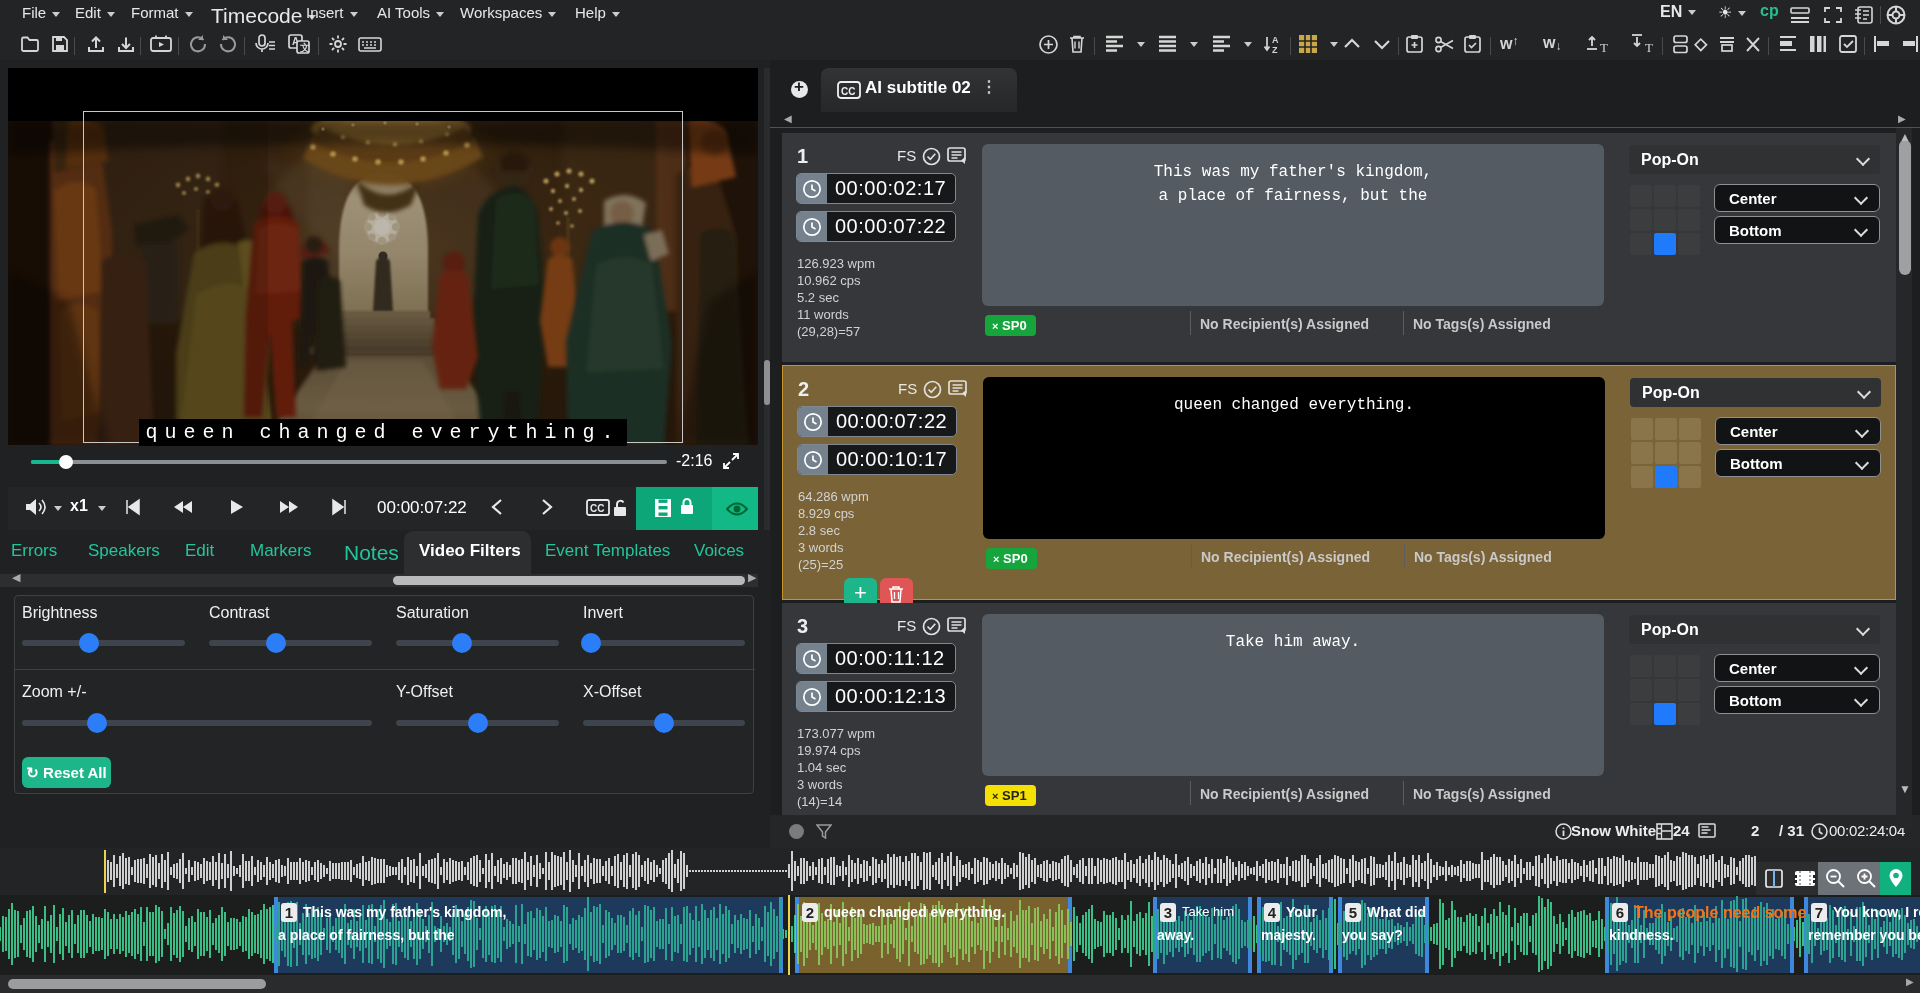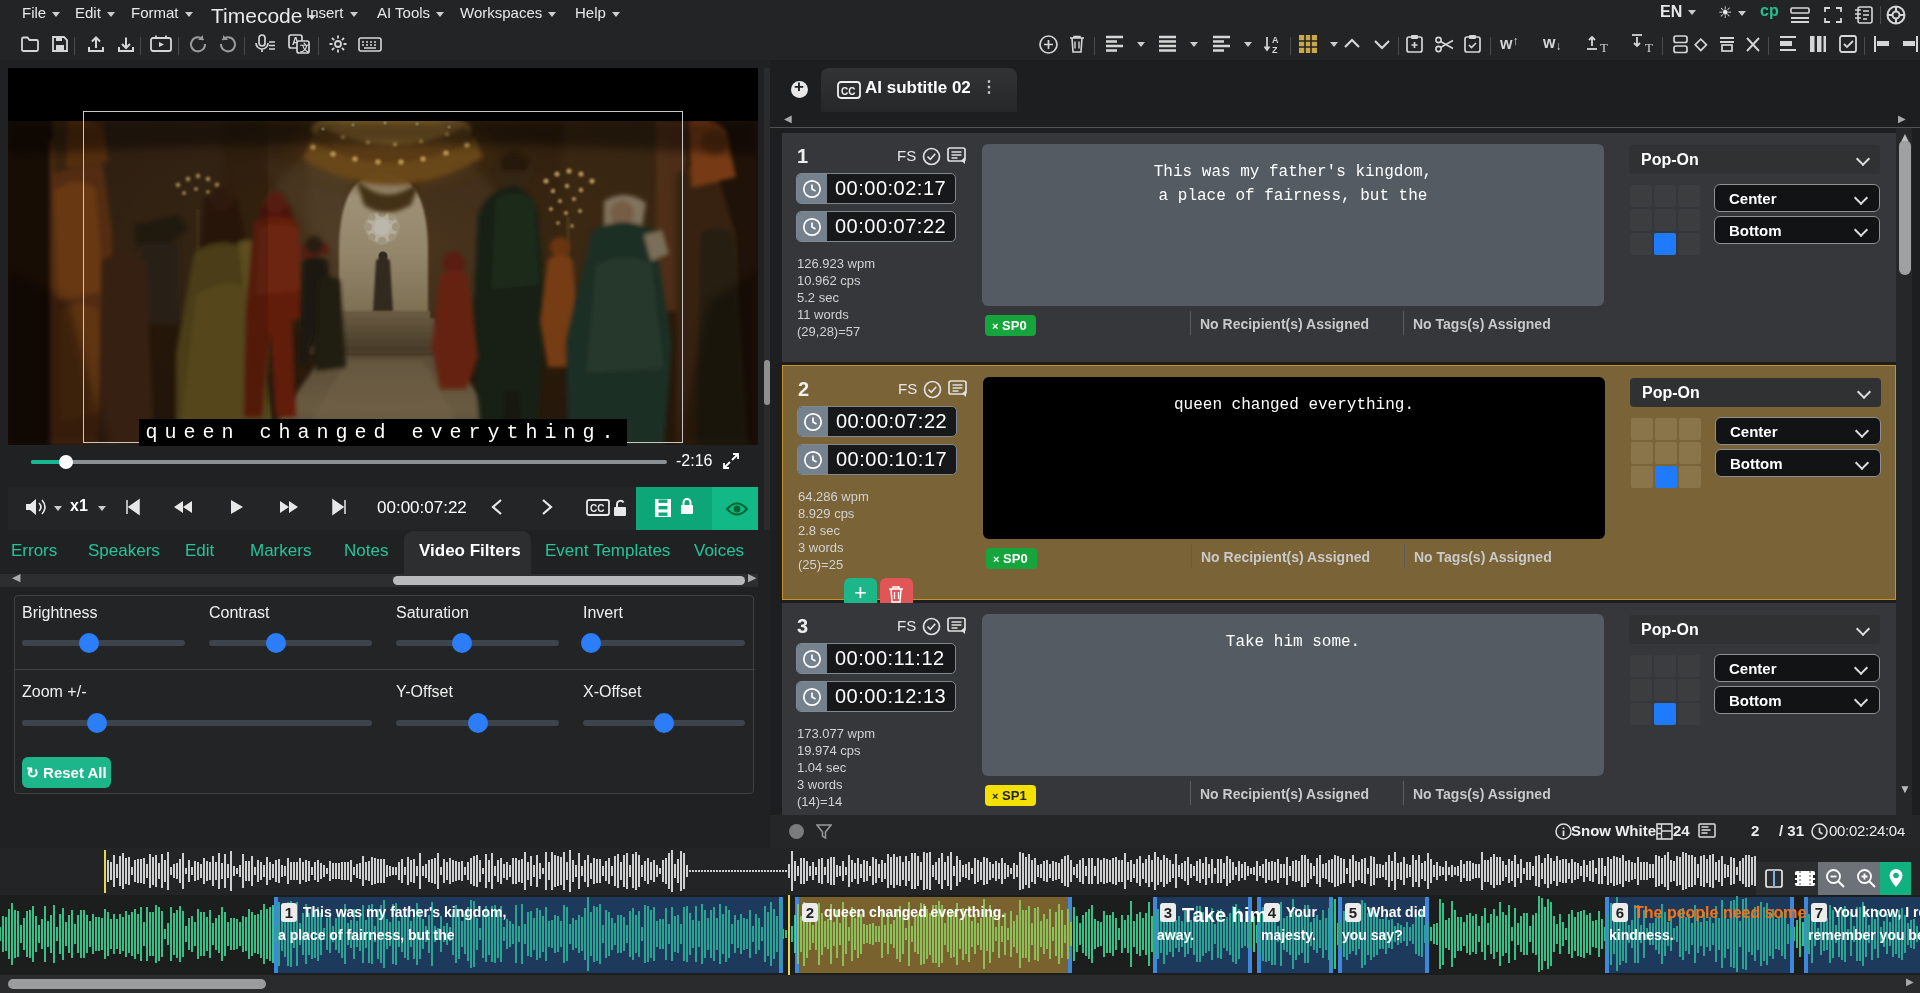--- a/index.html
+++ b/index.html
@@ -472,21 +472,21 @@
         <circle cx="11" cy="8" r="3.4" fill="#063"></circle>
       </svg>
     </div>
   </div>
 <div class="abs" style="left:0;top:531px;width:770px;height:43px">
     <div class="abs" style="left:404px;top:0;width:127px;height:43px;background:#2d2e2f;border-radius:9px 9px 0 0"></div>
     <span class="abs" style="left:11px;top:10px;font-size:17px;color:#25c49b">Errors</span>
     <span class="abs" style="left:88px;top:10px;font-size:17px;color:#25c49b">Speakers</span>
     <span class="abs" style="left:185px;top:10px;font-size:17px;color:#25c49b">Edit</span>
     <span class="abs" style="left:250px;top:10px;font-size:17px;color:#25c49b">Markers</span>
-    <span class="abs" style="left:344px;top:10px;font-size:17px;color:#25c49b">Notes</span>
+    <span class="abs" style="left:344px;top:10px;font-size:21px;color:#25c49b">Notes</span>
     <span class="abs" style="left:545px;top:10px;font-size:17px;color:#25c49b">Event Templates</span>
     <span class="abs" style="left:694px;top:10px;font-size:17px;color:#25c49b">Voices</span>
     <span class="abs" style="left:419px;top:10px;font-size:17px;font-weight:bold;color:#fff">Video Filters</span>
   </div>
 <div class="abs" style="left:0;top:574px;width:758px;height:13px;background:#2d2e2f">
     <div class="abs" style="left:393px;top:2px;width:352px;height:9px;border-radius:5px;background:#b9babb"></div>
     <span class="abs" style="left:12px;top:-3px;color:#aaa;font-size:11px">◀</span>
     <span class="abs" style="left:748px;top:-3px;color:#aaa;font-size:11px">▶</span>
   </div>
 <div class="abs" style="left:14px;top:595px;width:740px;height:199px;border:1px solid #3f4041;border-radius:4px;background:#232425">
@@ -684,21 +684,21 @@
           </svg>
         </div>
         <span class="tx">00:00:12:13</span>
       </div>
       <span class="abs statline" style="left:15px;top:122px">173.077 wpm</span>
       <span class="abs statline" style="left:15px;top:139px">19.974 cps</span>
       <span class="abs statline" style="left:15px;top:156px">1.04 sec</span>
       <span class="abs statline" style="left:15px;top:173px">3 words</span>
       <span class="abs statline" style="left:15px;top:190px">(14)=14</span>
       <div class="abs" style="left:200px;top:11px;width:622px;height:162px;background:#545b63;border-radius:6px;text-align:center;padding-top:16px">
-        <div style="font-family:'Liberation Mono',monospace;font-size:16px;color:#fff;line-height:24px">Take him some.</div>
+        <div style="font-family:'Liberation Mono',monospace;font-size:16px;color:#fff;line-height:24px">Take him away.</div>
       </div>
       <div class="pill" style="left:203px;top:182px;background:#f5e003;color:#222"><span style="font-size:11px">×</span> SP1</div>
       <div class="vline" style="left:408px;top:178px"></div>
       <span class="noass" style="left:418px;top:183px">No Recipient(s) Assigned</span>
       <div class="vline" style="left:621px;top:178px"></div>
       <span class="noass" style="left:631px;top:183px">No Tags(s) Assigned</span>
       <div class="sel" style="left:847px;top:12px;width:251px;height:29px">Pop-On</div>
       <div class="gridpos" style="left:848px;top:52px">
         <div style="background:#3b3d3f"></div>
         <div style="background:#3b3d3f"></div>
@@ -830,21 +830,21 @@
         <g clip-path="url(#b2c)">
           <path d="M0 927V941M3 916V952M6 917V951M9 909V959M12 903V965M15 910V958M18 911V957M21 925V943M24 918V950M27 911V957M30 910V958M33 906V962M36 916V952M39 925V943M42 919V949M45 906V962M48 921V947M51 915V953M54 905V963M57 927V941M60 914V954M63 908V960M66 922V946M69 915V953M72 910V958M75 924V944M78 915V953M81 910V958M84 910V958M87 915V953M90 921V947M93 914V954M96 917V951M99 917V951M102 918V950M105 909V959M108 912V956M111 919V949M114 914V954M117 919V949M120 914V954M123 917V951M126 911V957M129 915V953M132 912V956M135 909V959M138 914V954M141 907V961M144 922V946M147 907V961M150 912V956M153 912V956M156 905V963M159 907V961M162 911V957M165 929V939M168 923V945M171 907V961M174 913V955M177 910V958M180 906V962M183 911V957M186 926V942M189 918V950M192 916V952M195 922V946M198 909V959M201 912V956M204 912V956M207 917V951M210 910V958M213 923V945M216 918V950M219 915V953M222 907V961M225 912V956M228 922V946M231 918V950M234 918V950M237 919V949M240 922V946M243 916V952M246 917V951M249 909V959M252 912V956M255 915V953M258 914V954M261 910V958M264 904V964M267 909V959M270 907V961M273 905V963M276 926V942M279 902V966M282 917V951M285 911V957M288 902V966M291 901V967M294 920V948M297 902V966M300 923V945M303 913V955M306 904V964M309 913V955M312 909V959M315 910V958M318 907V961M321 913V955M324 928V940M327 918V950M330 915V953M333 926V942M336 918V950M339 915V953M342 910V958M345 904V964M348 923V945M351 920V948M354 909V959M357 921V947M360 917V951M363 905V963M366 920V948M369 905V963M372 904V964M375 926V942M378 909V959M381 905V963M384 900V968M387 919V949M390 922V946M393 904V964M396 903V965M399 921V947M402 916V952M405 910V958M408 908V960M411 921V947M414 909V959M417 903V965M420 909V959M423 919V949M426 926V942M429 915V953M432 902V966M435 926V942M438 928V940M441 916V952M444 926V942M447 923V945M450 927V941M453 913V955M456 905V963M459 909V959M462 921V947M465 914V954M468 907V961M471 900V968M474 901V967M477 918V950M480 928V940M483 910V958M486 906V962M489 913V955M492 906V962M495 905V963M498 910V958M501 906V962M504 927V941M507 919V949M510 921V947M513 924V944M516 905V963M519 926V942M522 904V964M525 924V944M528 912V956M531 911V957M534 918V950M537 908V960M540 910V958M543 916V952M546 907V961M549 921V947M552 920V948M555 915V953M558 916V952M561 921V947M564 905V963M567 907V961M570 924V944M573 918V950M576 920V948M579 915V953M582 917V951M585 908V960M588 897V971M591 912V956M594 906V962M597 907V961M600 904V964M603 925V943M606 910V958M609 912V956M612 918V950M615 923V945M618 915V953M621 915V953M624 917V951M627 925V943M630 911V957M633 908V960M636 915V953M639 911V957M642 927V941M645 905V963M648 906V962M651 910V958M654 907V961M657 921V947M660 919V949M663 919V949M666 908V960M669 924V944M672 907V961M675 916V952M678 915V953M681 924V944M684 907V961M687 906V962M690 913V955M693 920V948M696 906V962M699 921V947M702 904V964M705 910V958M708 918V950M711 910V958M714 907V961M717 918V950M720 904V964M723 914V954M726 906V962M729 910V958M732 924V944M735 915V953M738 920V948M741 914V954M744 918V950M747 919V949M750 910V958M753 926V942M756 914V954M759 918V950M762 927V941M765 906V962M768 912V956M771 902V966M774 909V959M777 916V952M780 900V968M783 929V939M786 930V938M789 923V945M792 926V942M795 915V953M798 904V964M801 916V952M804 902V966M807 910V958M810 918V950M813 925V943M816 918V950M819 903V965M822 913V955M825 921V947M828 919V949M831 904V964M834 922V946M837 910V958M840 923V945M843 902V966M846 914V954M849 927V941M852 907V961M855 918V950M858 910V958M861 914V954M864 924V944M867 925V943M870 924V944M873 923V945M876 926V942M879 926V942M882 910V958M885 925V943M888 914V954M891 924V944M894 920V948M897 909V959M900 906V962M903 914V954M906 928V940M909 902V966M912 926V942M915 916V952M918 914V954M921 903V965M924 904V964M927 909V959M930 913V955M933 905V963M936 905V963M939 901V967M942 905V963M945 923V945M948 916V952M951 910V958M954 911V957M957 903V965M960 919V949M963 908V960M966 914V954M969 906V962M972 921V947M975 914V954M978 923V945M981 918V950M984 899V969M987 917V951M990 905V963M993 916V952M996 927V941M999 910V958M1002 926V942M1005 913V955M1008 928V940M1011 911V957M1014 921V947M1017 915V953M1020 900V968M1023 910V958M1026 910V958M1029 906V962M1032 923V945M1035 908V960M1038 907V961M1041 921V947M1044 914V954M1047 919V949M1050 909V959M1053 927V941M1056 912V956M1059 904V964M1062 910V958M1065 925V943M1068 909V959M1071 922V946M1074 907V961M1077 916V952M1080 923V945M1083 915V953M1086 912V956M1089 909V959M1092 905V963M1095 919V949M1098 921V947M1101 922V946M1104 911V957M1107 915V953M1110 915V953M1113 912V956M1116 918V950M1119 928V940M1122 915V953M1125 920V948M1128 915V953M1131 901V967M1134 921V947M1137 914V954M1140 912V956M1143 918V950M1146 913V955M1149 902V966M1152 916V952M1155 911V957M1158 909V959M1161 915V953M1164 904V964M1167 913V955M1170 916V952M1173 911V957M1176 920V948M1179 916V952M1182 921V947M1185 911V957M1188 914V954M1191 920V948M1194 913V955M1197 906V962M1200 906V962M1203 912V956M1206 915V953M1209 917V951M1212 908V960M1215 924V944M1218 910V958M1221 909V959M1224 920V948M1227 917V951M1230 913V955M1233 906V962M1236 904V964M1239 909V959M1242 920V948M1245 922V946M1248 920V948M1251 919V949M1254 916V952M1257 925V943M1260 913V955M1263 907V961M1266 906V962M1269 907V961M1272 903V965M1275 903V965M1278 926V942M1281 902V966M1284 918V950M1287 916V952M1290 913V955M1293 899V969M1296 908V960M1299 913V955M1302 915V953M1305 905V963M1308 905V963M1311 922V946M1314 918V950M1317 915V953M1320 920V948M1323 910V958M1326 918V950M1329 908V960M1332 899V969M1335 899V969M1338 923V945M1341 919V949M1344 911V957M1347 908V960M1350 914V954M1353 917V951M1356 913V955M1359 919V949M1362 900V968M1365 903V965M1368 913V955M1371 908V960M1374 911V957M1377 913V955M1380 919V949M1383 919V949M1386 914V954M1389 920V948M1392 919V949M1395 926V942M1398 923V945M1401 925V943M1404 927V941M1407 922V946M1410 927V941M1413 924V944M1416 914V954M1419 912V956M1422 911V957M1425 925V943M1428 922V946M1431 927V941M1434 924V944M1437 923V945M1440 899V969M1443 903V965M1446 920V948M1449 918V950M1452 901V967M1455 910V958M1458 917V951M1461 917V951M1464 922V946M1467 915V953M1470 913V955M1473 916V952M1476 914V954M1479 926V942M1482 916V952M1485 908V960M1488 923V945M1491 914V954M1494 909V959M1497 916V952M1500 902V966M1503 912V956M1506 915V953M1509 905V963M1512 927V941M1515 908V960M1518 923V945M1521 916V952M1524 913V955M1527 913V955M1530 926V942M1533 915V953M1536 913V955M1539 896V972M1542 898V970M1545 907V961M1548 899V969M1551 902V966M1554 916V952M1557 924V944M1560 914V954M1563 922V946M1566 928V940M1569 914V954M1572 910V958M1575 917V951M1578 912V956M1581 911V957M1584 910V958M1587 915V953M1590 913V955M1593 921V947M1596 920V948M1599 911V957M1602 919V949M1605 927V941M1608 915V953M1611 903V965M1614 914V954M1617 897V971M1620 903V965M1623 907V961M1626 905V963M1629 925V943M1632 920V948M1635 905V963M1638 905V963M1641 925V943M1644 910V958M1647 928V940M1650 923V945M1653 923V945M1656 918V950M1659 914V954M1662 904V964M1665 912V956M1668 922V946M1671 917V951M1674 928V940M1677 926V942M1680 911V957M1683 908V960M1686 917V951M1689 914V954M1692 923V945M1695 905V963M1698 915V953M1701 922V946M1704 912V956M1707 921V947M1710 917V951M1713 923V945M1716 906V962M1719 918V950M1722 900V968M1725 910V958M1728 919V949M1731 901V967M1734 900V968M1737 896V972M1740 921V947M1743 899V969M1746 898V970M1749 916V952M1752 913V955M1755 907V961M1758 918V950M1761 902V966M1764 907V961M1767 903V965M1770 912V956M1773 909V959M1776 919V949M1779 918V950M1782 912V956M1785 909V959M1788 924V944M1791 927V941M1794 927V941M1797 920V948M1800 911V957M1803 922V946M1806 916V952M1809 914V954M1812 905V963M1815 922V946M1818 928V940M1821 913V955M1824 917V951M1827 918V950M1830 905V963M1833 910V958M1836 925V943M1839 911V957M1842 908V960M1845 906V962M1848 929V939M1851 912V956M1854 926V942M1857 907V961M1860 907V961M1863 902V966M1866 911V957M1869 925V943M1872 908V960M1875 919V949M1878 910V958M1881 927V941M1884 921V947M1887 914V954M1890 922V946M1893 911V957M1896 914V954M1899 910V958M1902 908V960M1905 915V953M1908 923V945M1911 920V948M1914 919V949M1917 926V942" stroke="#8abf5a" stroke-width="2" transform="translate(0,-895)"></path>
         </g>
       </svg>
       <div class="abs" style="left:281px;top:8px;width:16px;height:19px;background:#ececec;border-radius:3px;color:#222;font-size:15px;font-weight:bold;text-align:center;line-height:19px">1</div>
       <span class="abs" style="left:303px;top:9px;font-size:14px;font-weight:bold;color:#fff;white-space:nowrap">This was my father's kingdom,</span>
       <span class="abs" style="left:278px;top:32px;font-size:14px;font-weight:bold;color:#fff;white-space:nowrap">a place of fairness, but the</span>
       <div class="abs" style="left:802px;top:8px;width:16px;height:19px;background:#ececec;border-radius:3px;color:#222;font-size:15px;font-weight:bold;text-align:center;line-height:19px">2</div>
       <span class="abs" style="left:824px;top:9px;font-size:14px;font-weight:bold;color:#fff;white-space:nowrap">queen changed everything.</span>
       <div class="abs" style="left:1160px;top:8px;width:16px;height:19px;background:#ececec;border-radius:3px;color:#222;font-size:15px;font-weight:bold;text-align:center;line-height:19px">3</div>
-      <span class="abs" style="left:1182px;top:9px;font-size:20px;font-weight:bold;color:#fff;white-space:nowrap">Take him</span>
+      <span class="abs" style="left:1182px;top:9px;font-size:13px;font-weight:normal;color:#fff;white-space:nowrap">Take him</span>
       <span class="abs" style="left:1157px;top:32px;font-size:14px;font-weight:bold;color:#fff;white-space:nowrap">away.</span>
       <div class="abs" style="left:1264px;top:8px;width:16px;height:19px;background:#ececec;border-radius:3px;color:#222;font-size:15px;font-weight:bold;text-align:center;line-height:19px">4</div>
       <span class="abs" style="left:1286px;top:9px;font-size:14px;font-weight:bold;color:#fff;white-space:nowrap">Your</span>
       <span class="abs" style="left:1261px;top:32px;font-size:14px;font-weight:bold;color:#fff;white-space:nowrap">majesty.</span>
       <div class="abs" style="left:1345px;top:8px;width:16px;height:19px;background:#ececec;border-radius:3px;color:#222;font-size:15px;font-weight:bold;text-align:center;line-height:19px">5</div>
       <span class="abs" style="left:1367px;top:9px;font-size:14px;font-weight:bold;color:#fff;white-space:nowrap">What did</span>
       <span class="abs" style="left:1342px;top:32px;font-size:14px;font-weight:bold;color:#fff;white-space:nowrap">you say?</span>
       <div class="abs" style="left:1612px;top:8px;width:16px;height:19px;background:#ececec;border-radius:3px;color:#222;font-size:15px;font-weight:bold;text-align:center;line-height:19px">6</div>
       <span class="abs" style="left:1634px;top:9px;font-size:16px;font-weight:bold;color:#f97316;white-space:nowrap">The people need some</span>
       <span class="abs" style="left:1609px;top:32px;font-size:14px;font-weight:bold;color:#fff;white-space:nowrap">kindness.</span>

